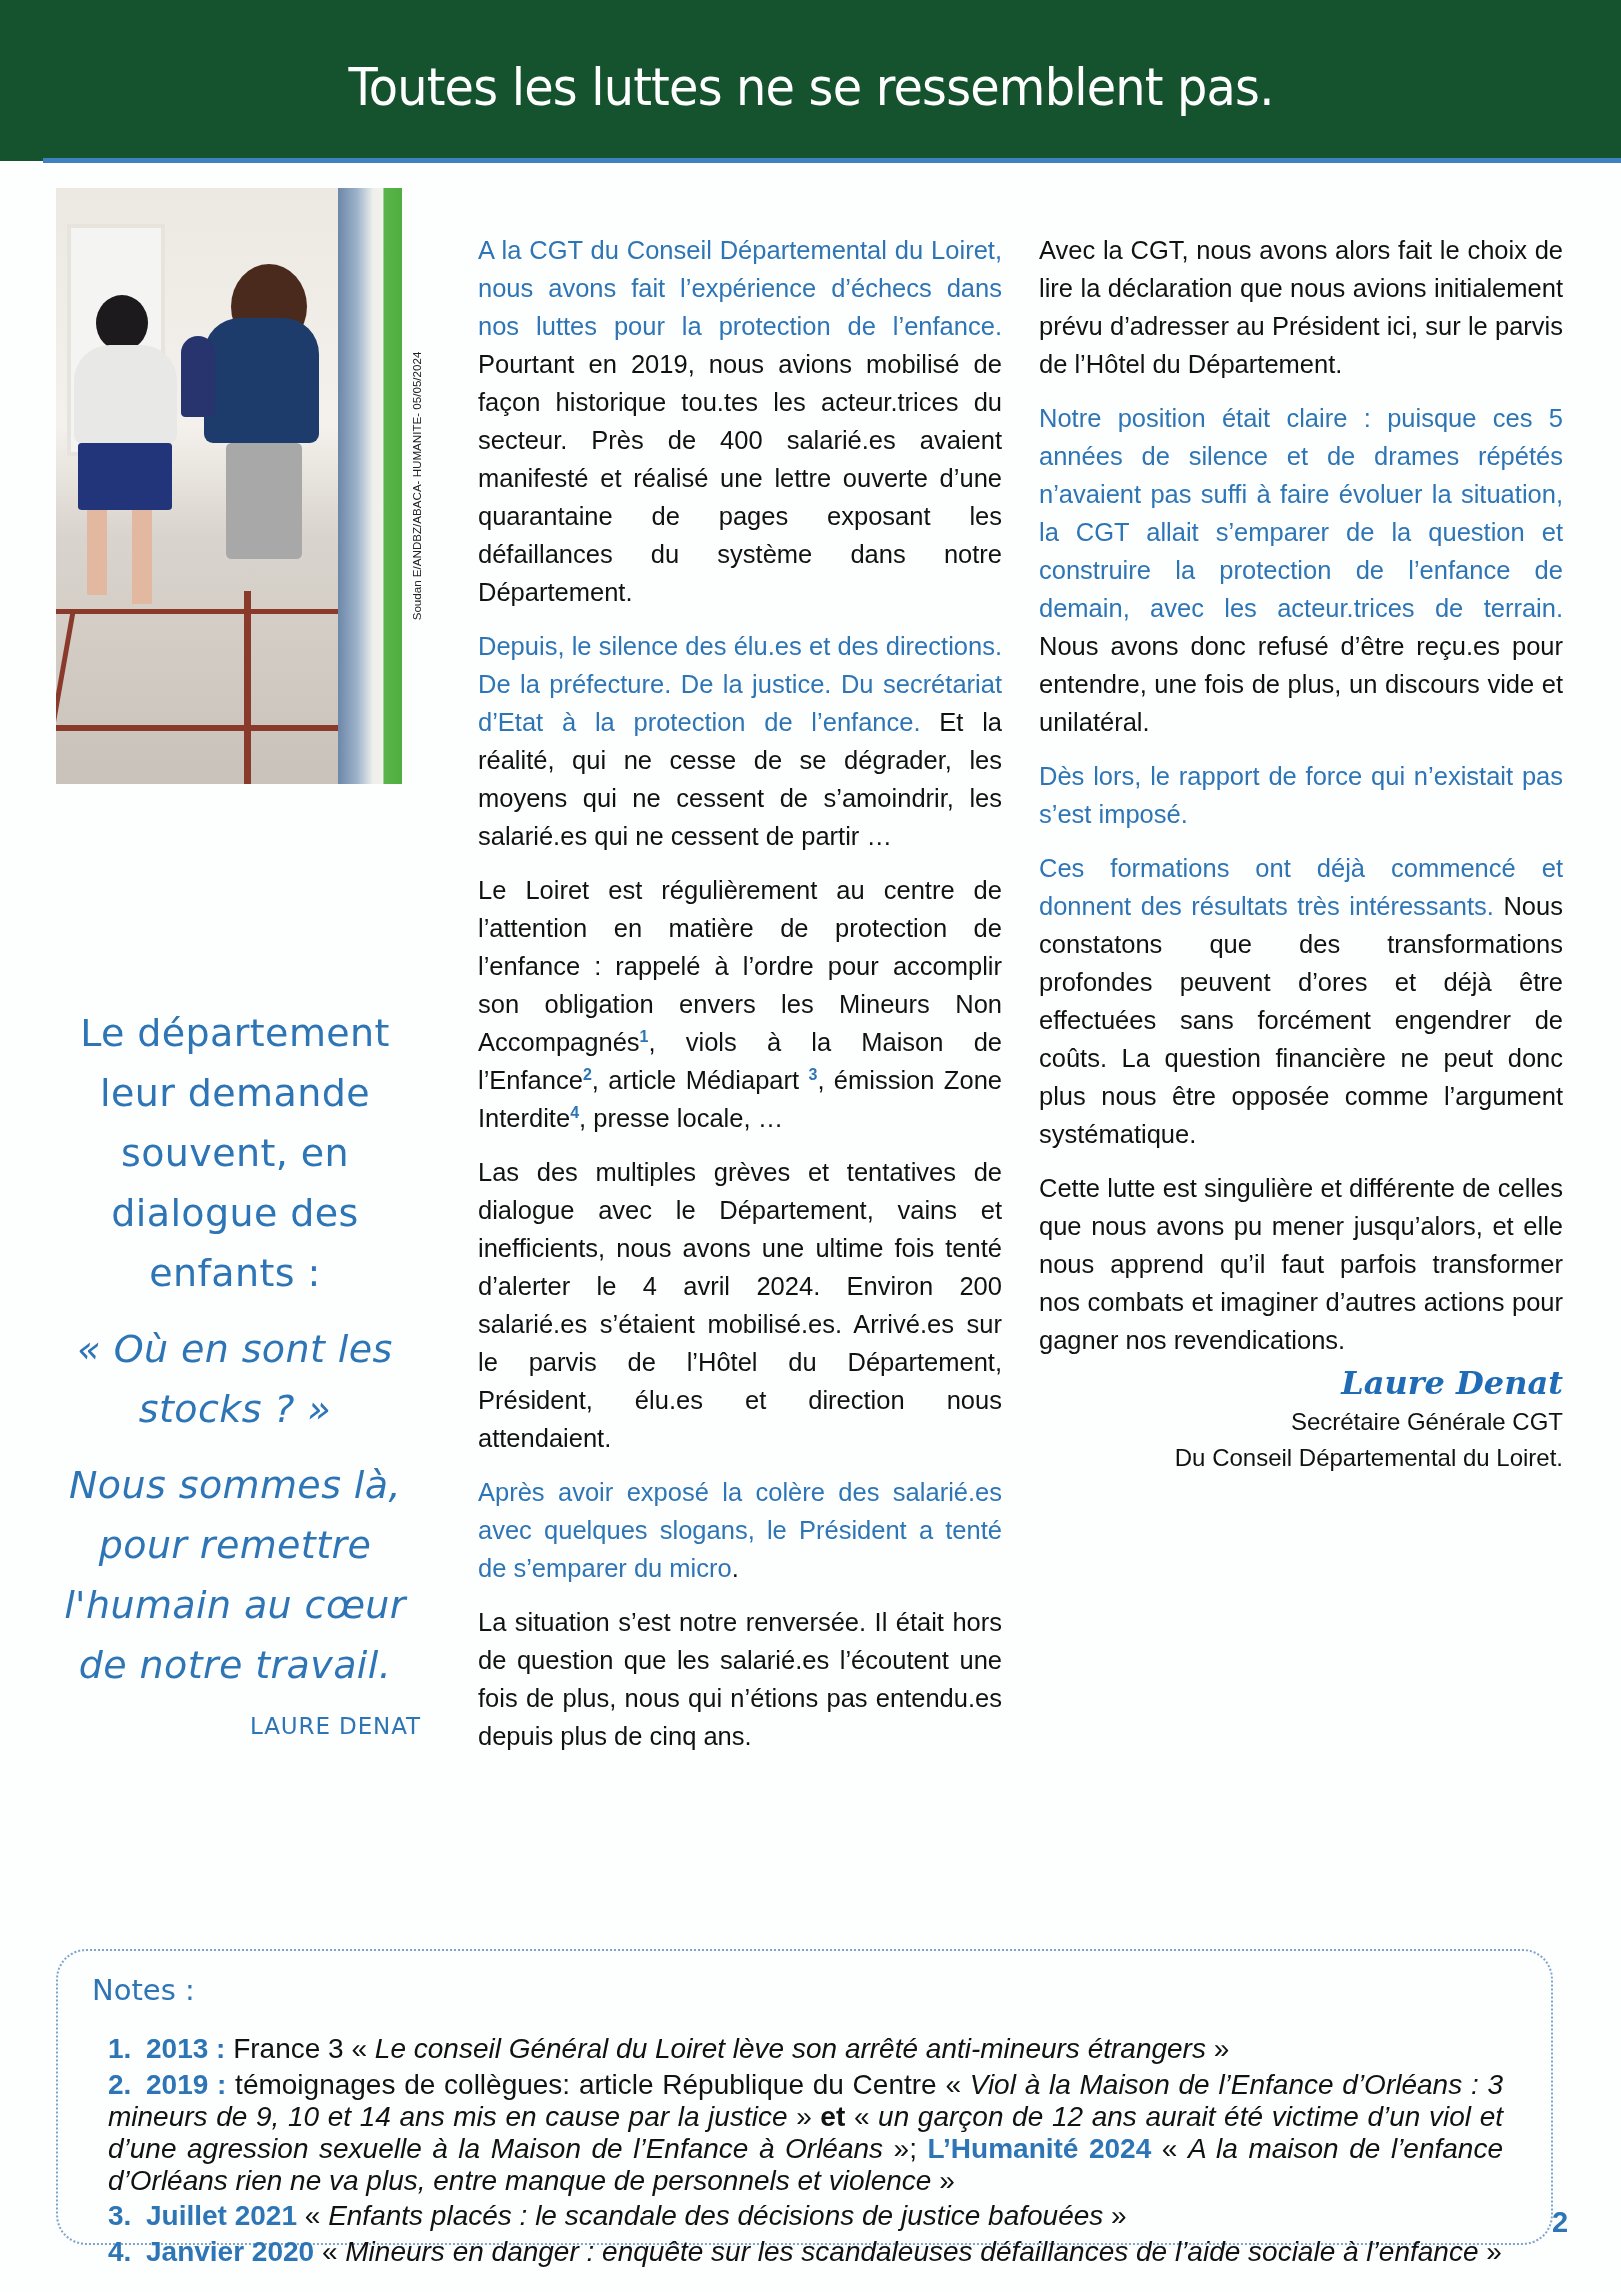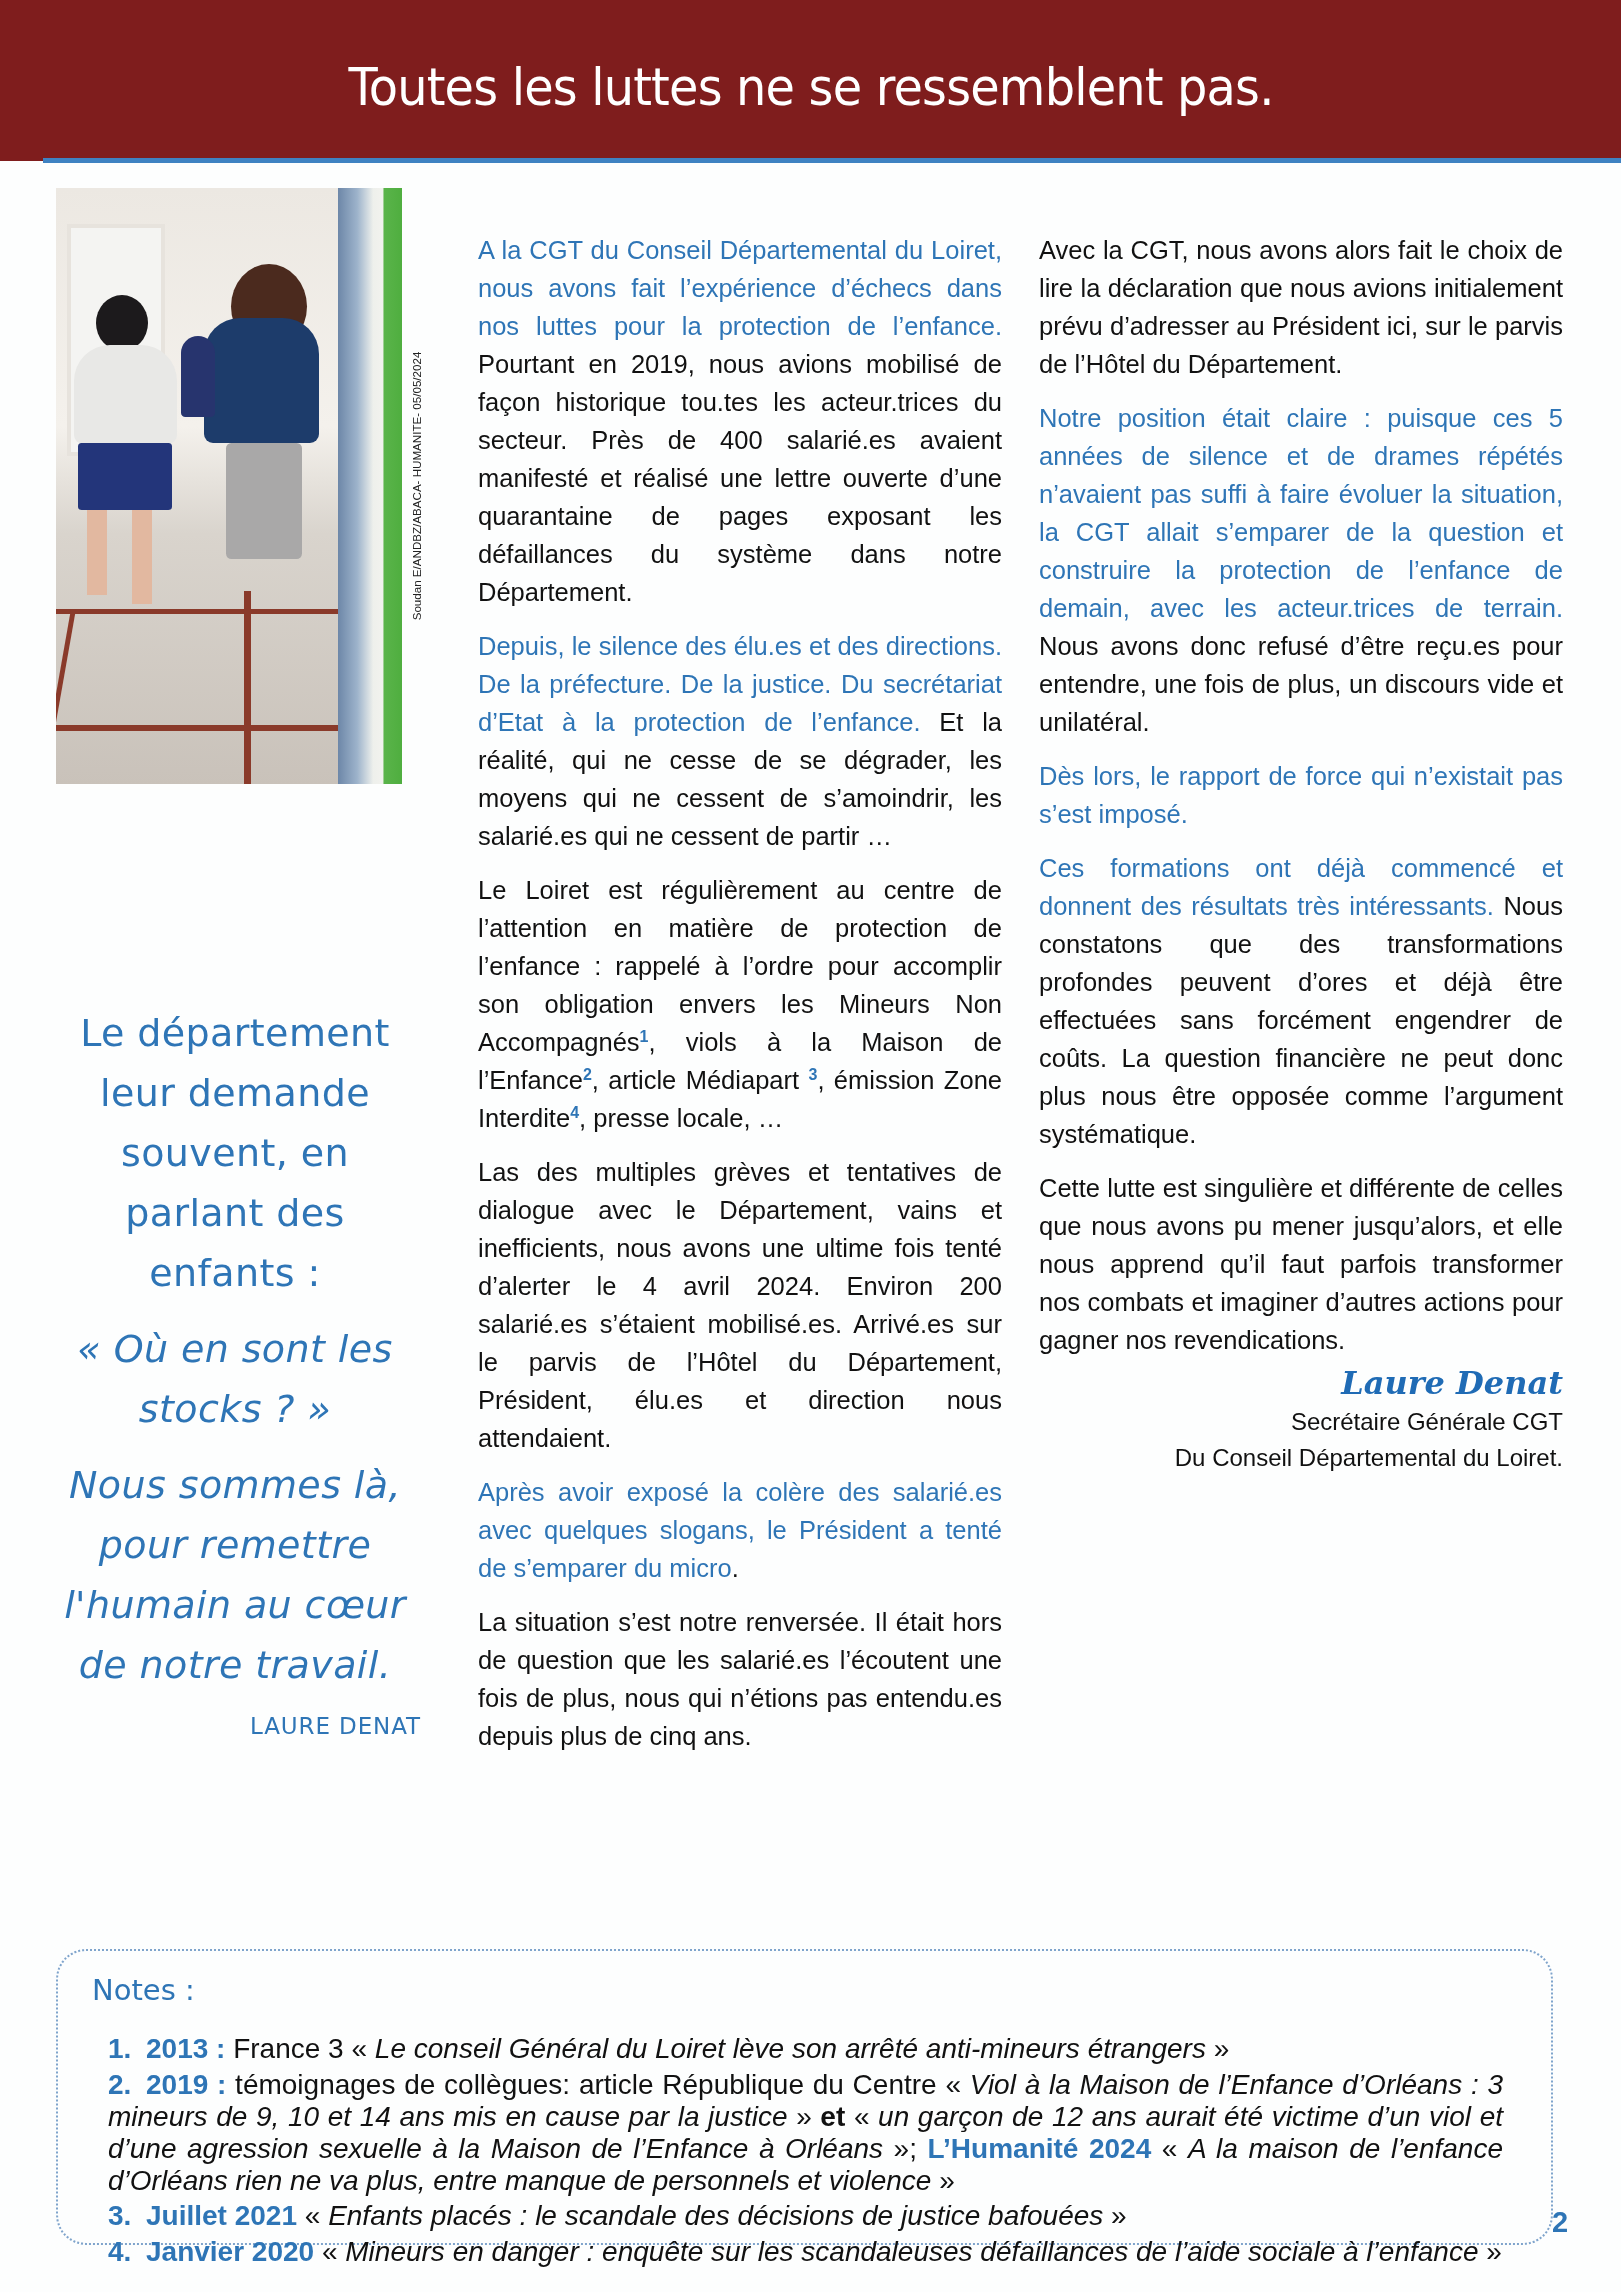--- a/index.html
+++ b/index.html
@@ -4,21 +4,21 @@
 <style>
   html, body { margin:0; padding:0; }
   body {
     width:1622px; height:2293px; position:relative; overflow:hidden;
     background:#fdfefe;
     font-family:"Liberation Sans", sans-serif;
     color:#111;
   }
   .header {
     position:absolute; left:0; top:0; width:1622px; height:161px;
-    background:#7f1d1d;
+    background:#14532d;
   }
   .header .rule {
     position:absolute; left:43px; right:0; top:158px; height:4.5px;
     background:#3f82c2;
   }
   .header h1 {
     margin:0; position:absolute; left:0; right:0; top:57px;
     text-align:center; color:#fff; font-weight:normal;
     font-family:"DejaVu Sans", sans-serif;
     font-size:52px; letter-spacing:-0.9px; transform:scaleX(0.92);
@@ -130,21 +130,21 @@
   <div style="position:absolute;left:170px;top:255px;width:76px;height:116px;background:#a9a8a8;border-radius:5.4px;"></div>
 
   <div class="person" style="left:125px;top:148px;width:34px;height:81px;background:#27346e;"></div>
 
 </figure>
 <div class="credit">
   <span>Soudan E/ANDBZ/ABACA- HUMANITE- 05/05/2024</span>
 </div>
 
 <aside class="pull">
-  <p>Le département leur demande souvent, en parlant des enfants :</p>
+  <p>Le département leur demande souvent, en dialogue des enfants :</p>
   <p class="it">« Où en sont les stocks ? »</p>
   <p class="it">Nous sommes là, pour remettre l'humain au cœur de notre travail.</p>
   <div class="sig">LAURE DENAT</div>
 </aside>
 
 <section class="col c1">
   <p><span class="blue">A la CGT du Conseil Départemental du Loiret, nous avons fait l’expérience d’échecs dans nos luttes pour la protection de l’enfance.</span><span> Pourtant en 2019, nous avions mobilisé de façon historique tou.tes les acteur.trices du secteur. Près de 400 salarié.es avaient manifesté et réalisé une lettre ouverte d’une quarantaine de pages exposant les défaillances du système dans notre Département.</span></p>
   <p><span class="blue">Depuis, le silence des élu.es et des directions. De la préfecture. De la justice. Du secrétariat d’Etat à la protection de l’enfance.</span><span> Et la réalité, qui ne cesse de se dégrader, les moyens qui ne cessent de s’amoindrir, les salarié.es  qui ne cessent de partir …</span></p>
   <p><span>Le Loiret est régulièrement au centre de l’attention en matière de protection de l’enfance : rappelé à l’ordre pour accomplir son obligation envers les Mineurs Non Accompagnés</span><sup>1</sup><span>, viols à la Maison de l’Enfance</span><sup>2</sup><span>, article Médiapart </span><sup>3</sup><span>, émission Zone Interdite</span><sup>4</sup><span>, presse locale, …</span></p>
   <p>Las des multiples grèves et tentatives de dialogue avec le Département, vains et inefficients, nous avons une ultime fois tenté d’alerter le 4 avril 2024. Environ 200 salarié.es s’étaient mobilisé.es. Arrivé.es sur le parvis de l’Hôtel du Département, Président, élu.es et direction nous attendaient.</p>

